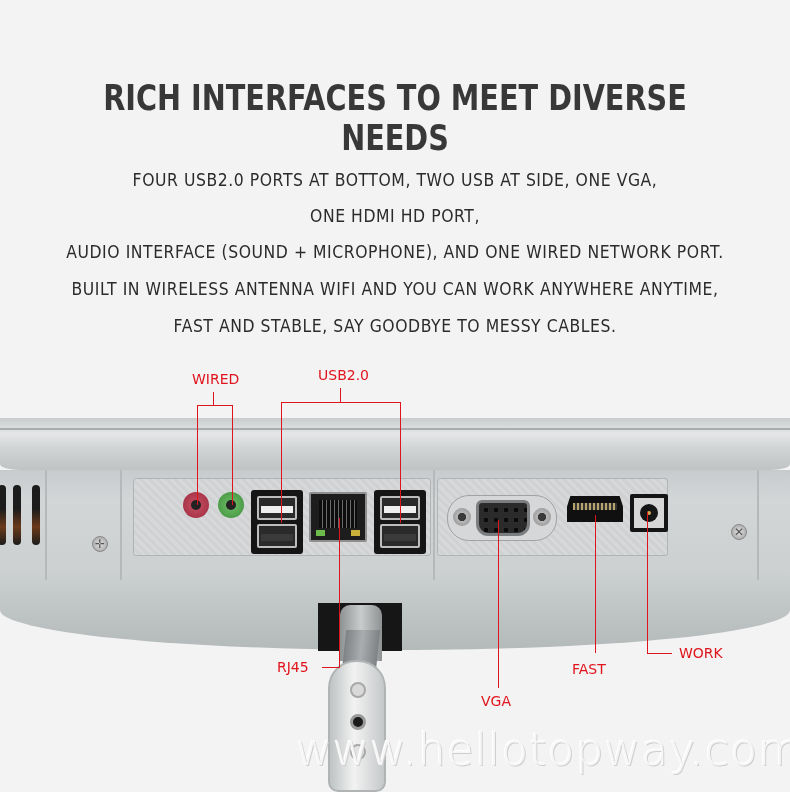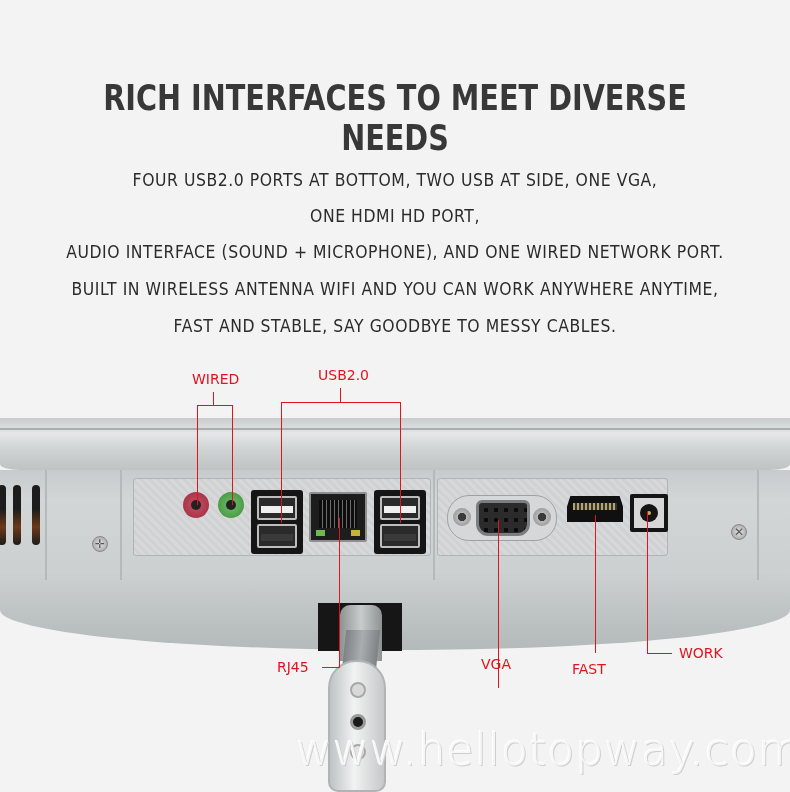--- a/index.html
+++ b/index.html
@@ -187,21 +187,21 @@
 <div class="ln" style="left:340px; top:388px; width:1px; height:14px"></div>
 <div class="ln" style="left:281px; top:402px; width:120px; height:1px"></div>
 <div class="ln" style="left:281px; top:402px; width:1px; height:121px"></div>
 <div class="ln" style="left:400px; top:402px; width:1px; height:121px"></div>
 
 <div class="ln" style="left:339px; top:518px; width:1px; height:150px"></div>
 <div class="ln" style="left:322px; top:667px; width:18px; height:1px"></div>
 <div class="lbl" style="left:277px; top:659px">RJ45</div>
 
 <div class="ln" style="left:498px; top:520px; width:1px; height:168px"></div>
-<div class="lbl" style="left:481px; top:656px">VGA</div>
+<div class="lbl" style="left:481px; top:693px">VGA</div>
 
 <div class="ln" style="left:595px; top:515px; width:1px; height:138px"></div>
 <div class="lbl" style="left:572px; top:661px">FAST</div>
 
 <div class="ln" style="left:647px; top:512px; width:1px; height:142px"></div>
 <div class="ln" style="left:647px; top:653px; width:25px; height:1px"></div>
 <div class="lbl" style="left:679px; top:645px">WORK</div>
 
 <div class="watermark">www.hellotopway.com</div>
 

